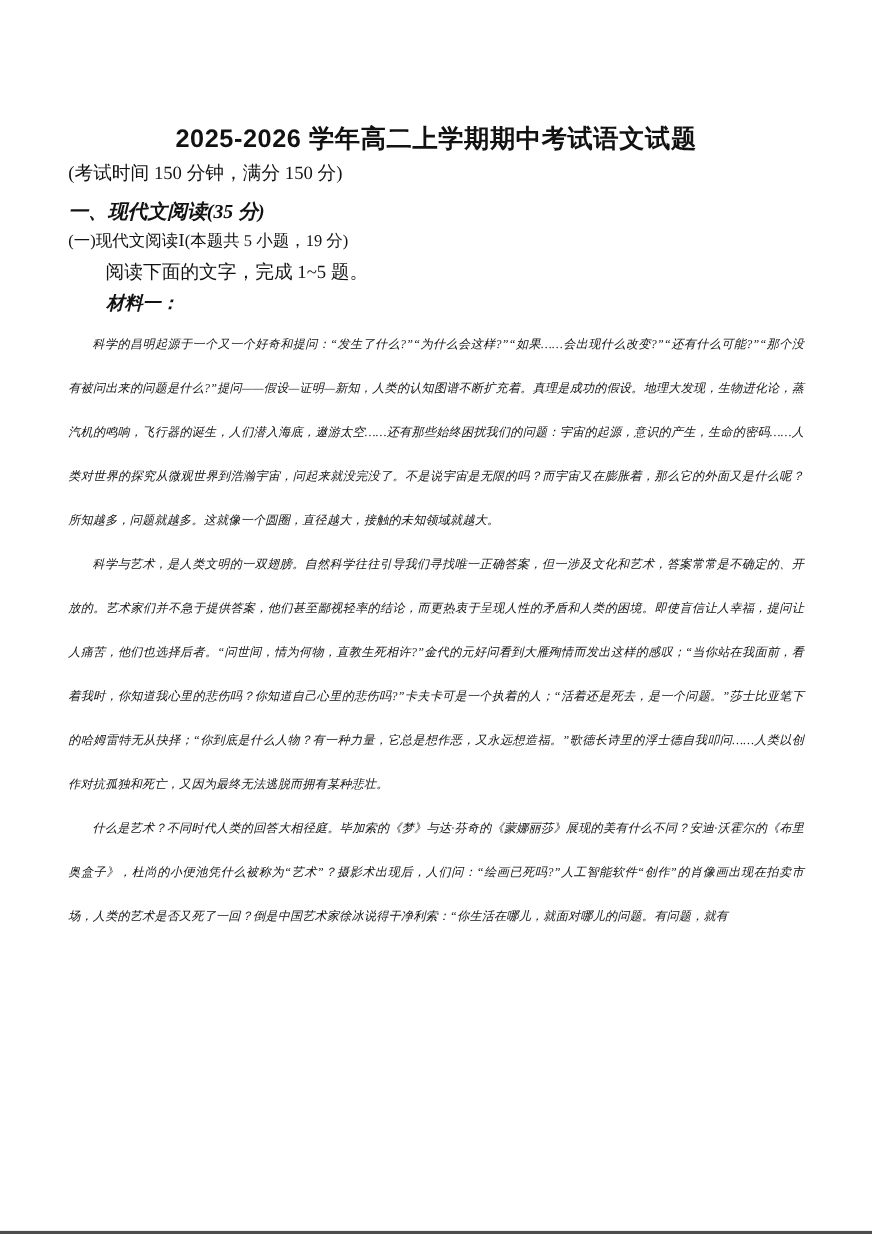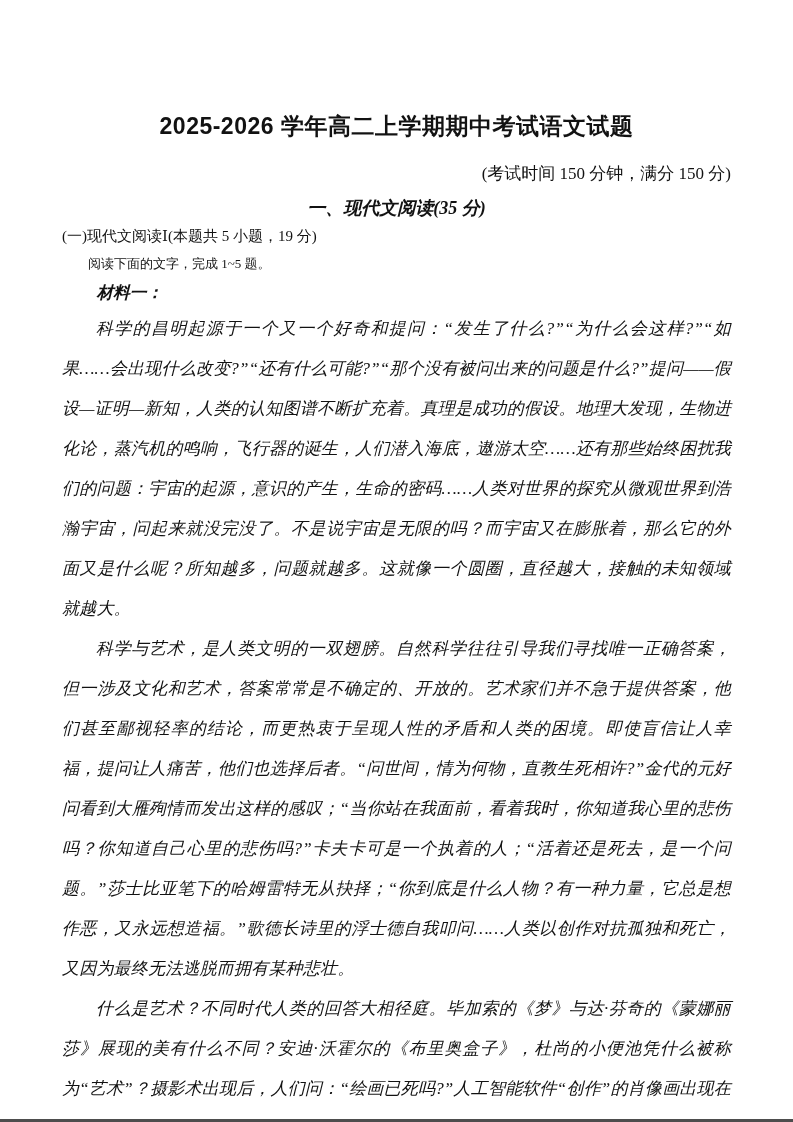--- a/index.html
+++ b/index.html
@@ -26,55 +26,54 @@
     padding: 110px 62px 0 62px;
     box-sizing: border-box;
   }
   .title {
     font-family: "Liberation Sans", "DejaVu Sans", sans-serif;
     font-size: 23px;
     font-weight: 700;
     text-align: center;
     letter-spacing: 0.5px;
     line-height: 32px;
-    margin: 0 0 19px 0;
+    margin: 0 0 3px 0;
   }
   .subtitle {
     font-size: 17px;
-    text-align: right;
+    text-align: left;
     line-height: 26px;
     margin-bottom: 7px;
   }
   .section-heading {
     font-size: 18px;
     font-weight: 700;
     font-style: italic;
     line-height: 28px;
-    text-align: center;
   }
   .subsection-heading {
     font-size: 15px;
     line-height: 28px;
   }
   .instruction {
-    font-size: 13px;
+    font-size: 17px;
     line-height: 28px;
     text-indent: 2em;
   }
   .material-label {
     font-family: "Liberation Sans", "DejaVu Sans", sans-serif;
     font-size: 16.5px;
     font-weight: 700;
     line-height: 28px;
     text-indent: 2.1em;
     margin-bottom: 3px;
     font-style: italic;
   }
   .body-para {
-    font-size: 17px;
+    font-size: 11px;
     font-style: italic;
     line-height: 40px;
     letter-spacing: 0.2px;
     text-align: justify;
     text-indent: 2em;
     margin: 0;
   }
   .bottom-bar {
     position: absolute;
     left: 0;

